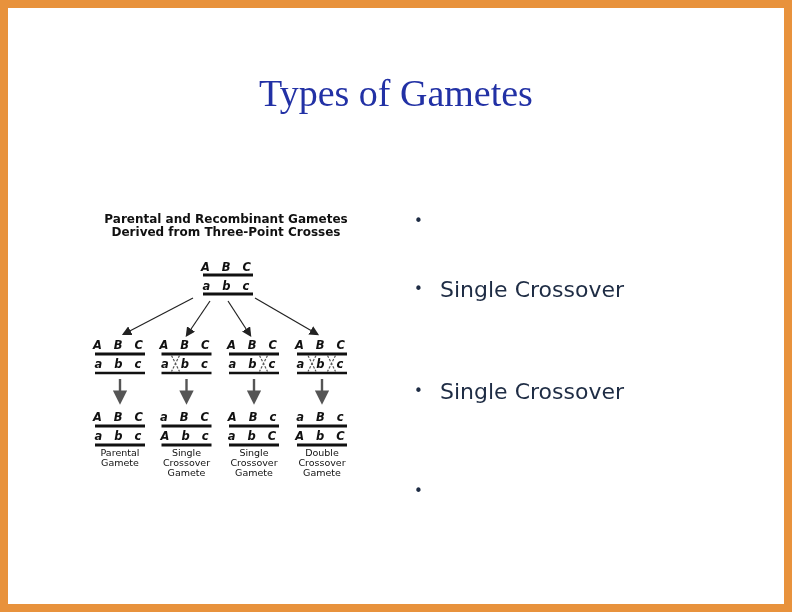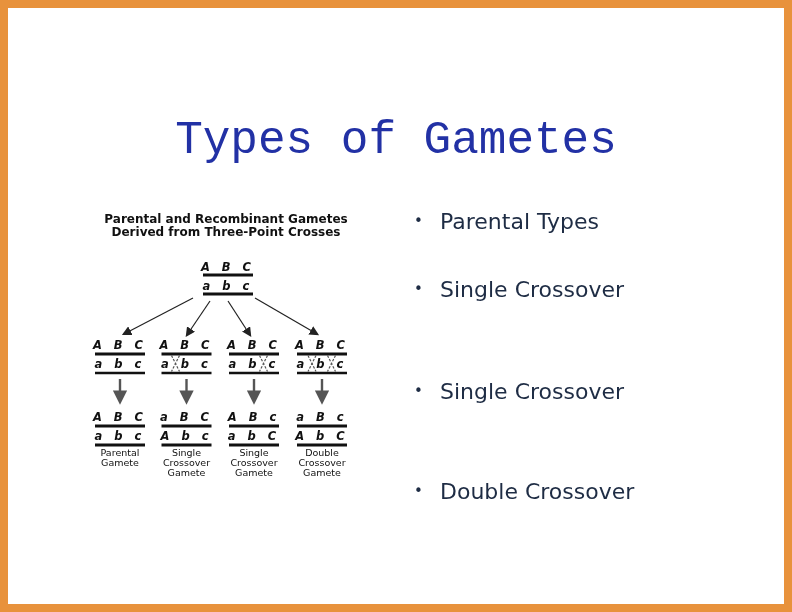--- a/index.html
+++ b/index.html
@@ -3,23 +3,22 @@
 <meta charset="utf-8">
 <style>
   html,body{margin:0;padding:0;background:#fff;}
   .slide{
     position:relative;width:792px;height:612px;box-sizing:border-box;
     background:#ffffff;border:8px solid #E8923C;overflow:hidden;
     font-family:"DejaVu Sans",sans-serif;
   }
   .title{
     position:absolute;top:66px;left:0;width:100%;text-align:center;
-    font-family:Liberation Mono, monospace;font-size:46px;line-height:38px;
+    font-family:Liberation Serif, serif;font-size:38px;line-height:38px;
     color:#2231A5;
-    margin-top:48px;
   }
   .diagram{position:absolute;left:55px;top:190px;}
   .dg-head{font-family:"DejaVu Sans",sans-serif;font-weight:bold;font-size:12px;text-anchor:middle;fill:#111;}
   .dg-letters{font-family:"DejaVu Sans",sans-serif;font-weight:bold;font-style:italic;font-size:11.5px;
     text-anchor:middle;letter-spacing:4px;fill:#111;}
   .dg-label{font-family:"DejaVu Sans",sans-serif;font-size:9.5px;text-anchor:middle;fill:#111;}
   .chrom{stroke:#111;stroke-width:3;}
   .chrom2{stroke:#111;stroke-width:2.4;}
   .darrow{stroke:#222;stroke-width:1.2;}
   .varrow{stroke:#555;stroke-width:2.4;}
@@ -141,37 +140,31 @@
       <line class="chrom" x1="234" y1="247" x2="284" y2="247"></line>
       <text class="dg-label" x="259" y="258">Double</text>
       <text class="dg-label" x="259" y="268">Crossover</text>
       <text class="dg-label" x="259" y="278">Gamete</text>
     </g>
   </svg>
 
   <div class="bullets">
     <div class="bullet b1">
       <span class="dot">•</span>
-      <div class="btext">
-        <span class="line">Parental Types</span>
-      </div>
     </div>
     <div class="bullet b2">
       <span class="dot">•</span>
       <div class="btext">
         <span class="line">Single Crossover</span>
       </div>
     </div>
     <div class="bullet b3">
       <span class="dot">•</span>
       <div class="btext">
         <span class="line">Single Crossover</span>
       </div>
     </div>
     <div class="bullet b4">
       <span class="dot">•</span>
-      <div class="btext">
-        <span class="line">Double Crossover</span>
-      </div>
     </div>
   </div>
 
 </div>
 
 </body></html>

